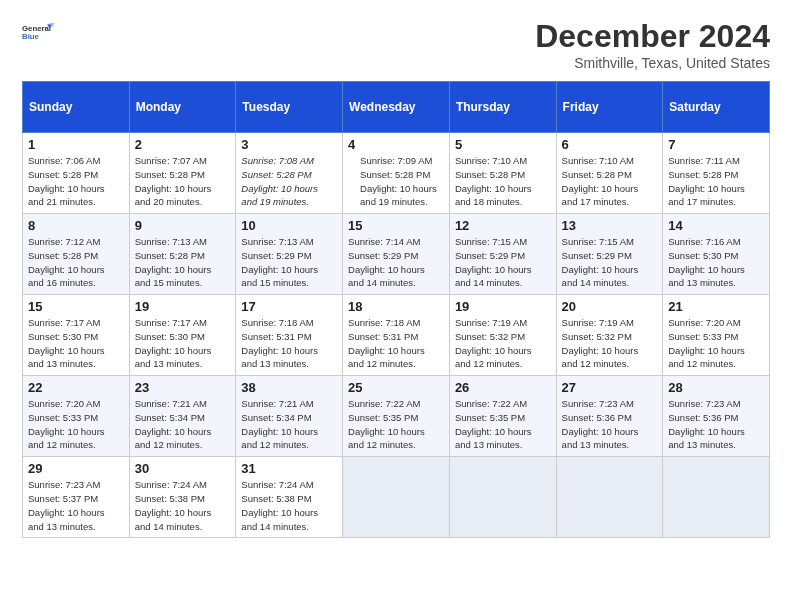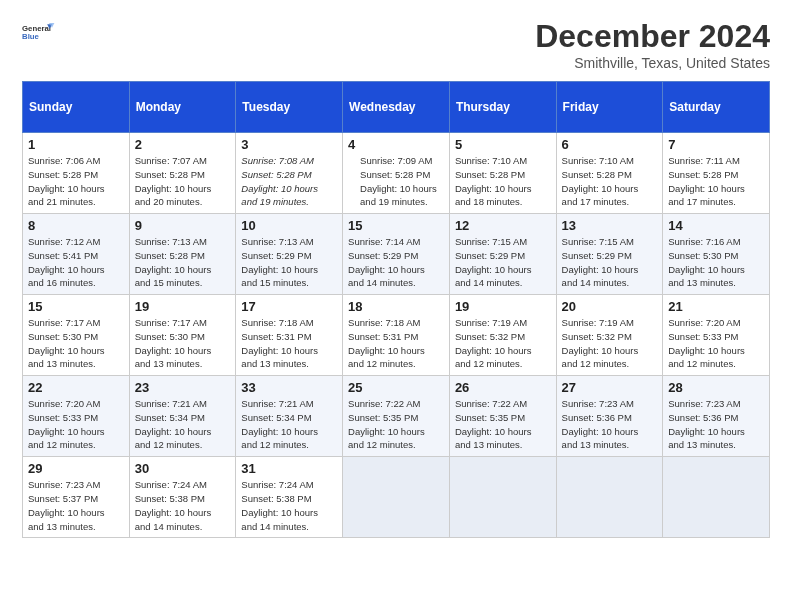--- a/index.html
+++ b/index.html
@@ -167,21 +167,21 @@
             <div class="day-info" style="white-space: pre-line;">Sunrise: 7:11 AM
 Sunset: 5:28 PM
 Daylight: 10 hours
 and 17 minutes.</div>
           </td>
         </tr>
         <tr>
           <td>
             <span class="day-num">8</span>
             <div class="day-info" style="white-space: pre-line;">Sunrise: 7:12 AM
-Sunset: 5:41 PM
+Sunset: 5:28 PM
 Daylight: 10 hours
 and 16 minutes.</div>
           </td>
           <td>
             <span class="day-num">9</span>
             <div class="day-info" style="white-space: pre-line;">Sunrise: 7:13 AM
 Sunset: 5:28 PM
 Daylight: 10 hours
 and 15 minutes.</div>
           </td>
@@ -281,21 +281,21 @@
 and 12 minutes.</div>
           </td>
           <td>
             <span class="day-num">23</span>
             <div class="day-info" style="white-space: pre-line;">Sunrise: 7:21 AM
 Sunset: 5:34 PM
 Daylight: 10 hours
 and 12 minutes.</div>
           </td>
           <td>
-            <span class="day-num">33</span>
+            <span class="day-num">38</span>
             <div class="day-info" style="white-space: pre-line;">Sunrise: 7:21 AM
 Sunset: 5:34 PM
 Daylight: 10 hours
 and 12 minutes.</div>
           </td>
           <td>
             <span class="day-num">25</span>
             <div class="day-info" style="white-space: pre-line;">Sunrise: 7:22 AM
 Sunset: 5:35 PM
 Daylight: 10 hours

